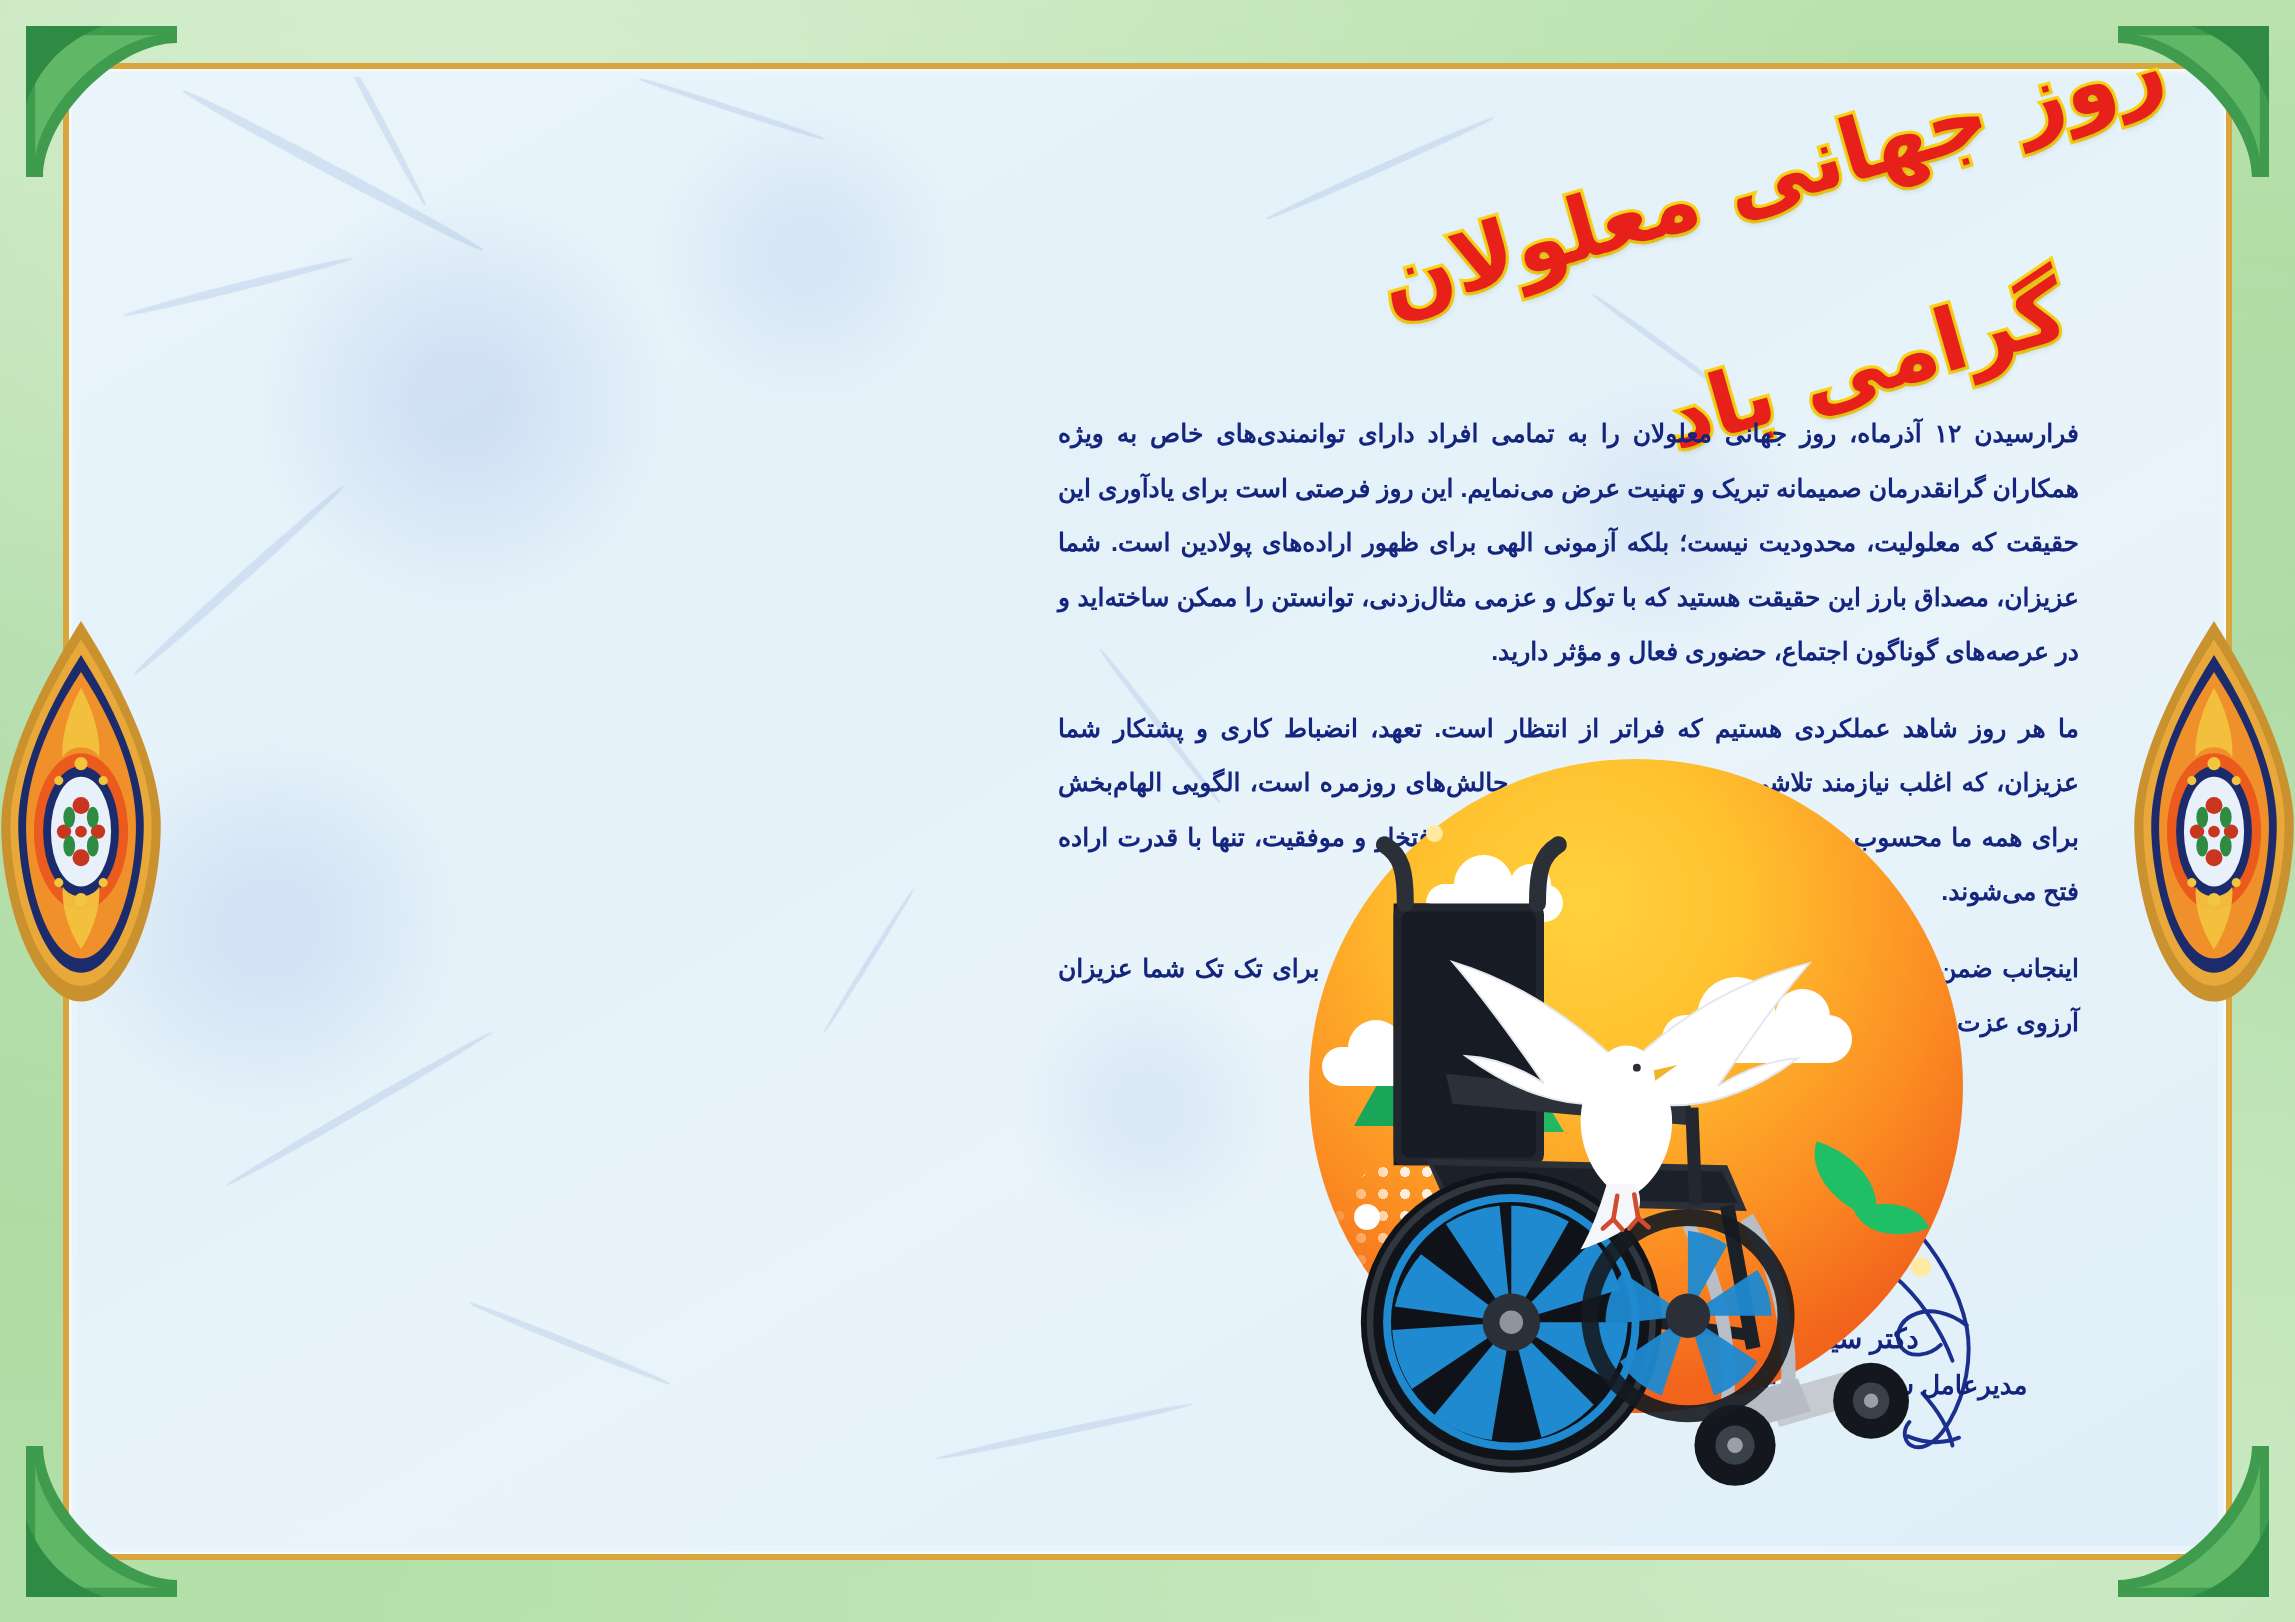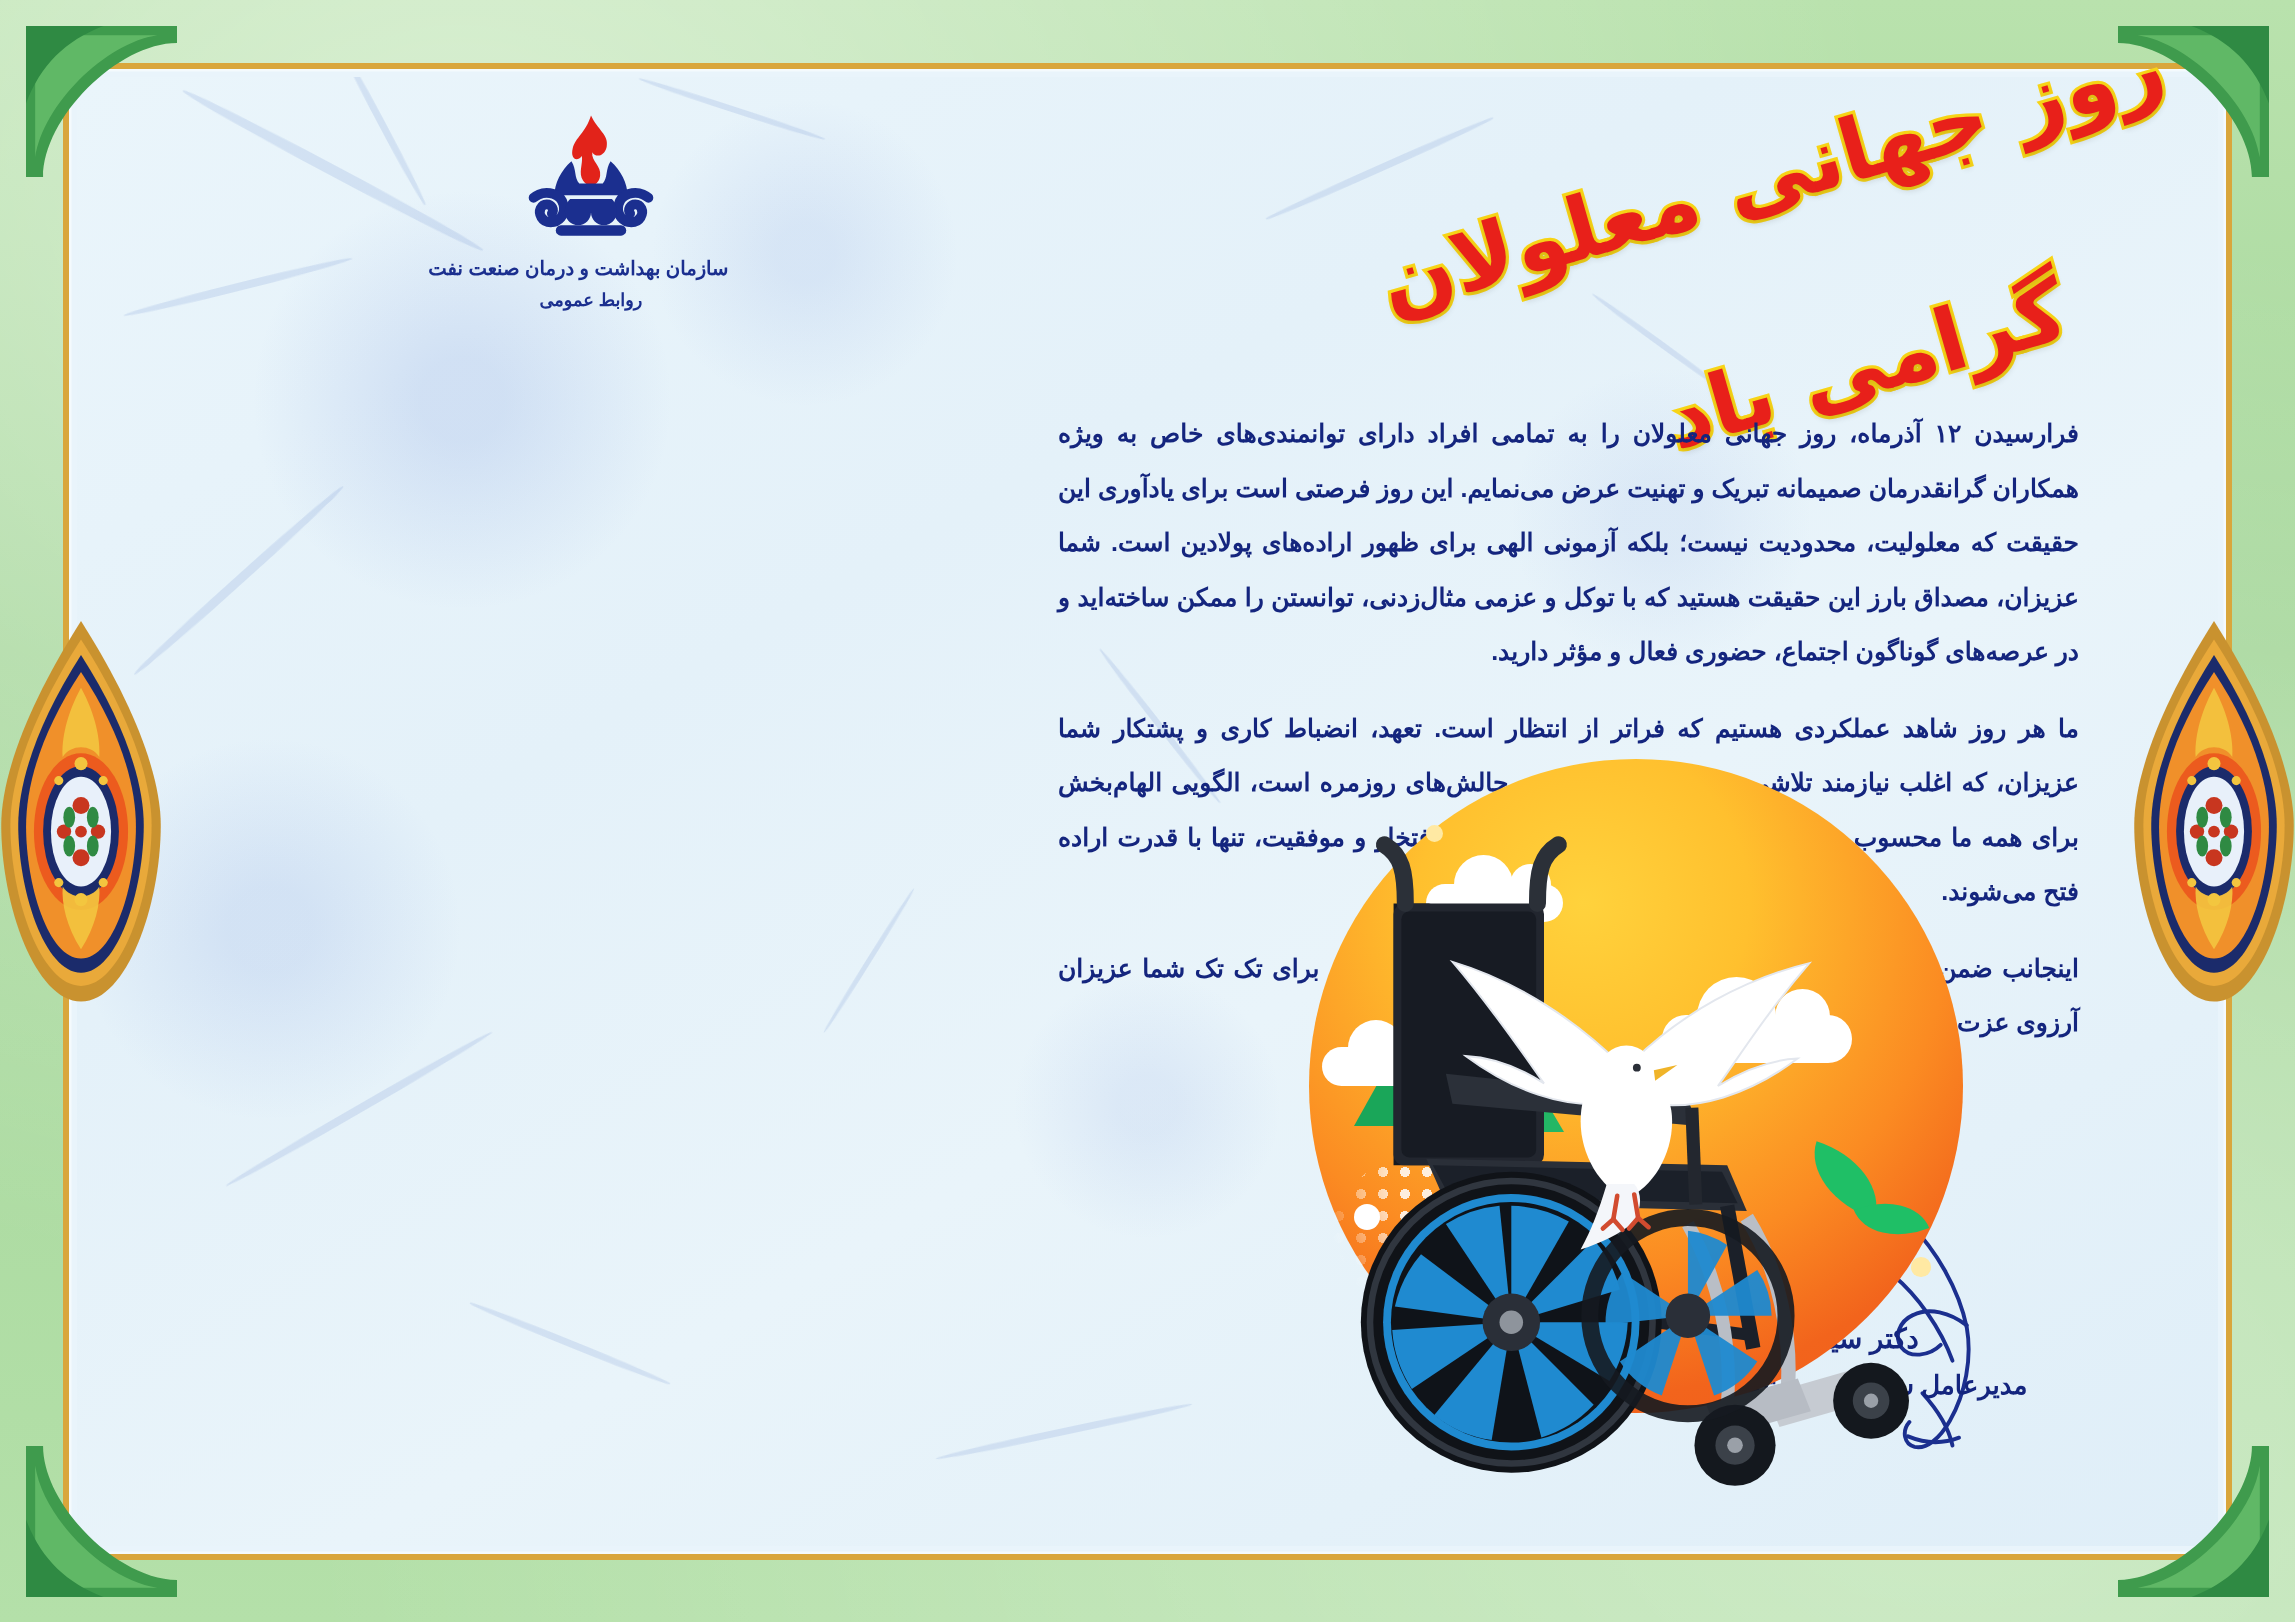--- a/index.html
+++ b/index.html
@@ -396,32 +396,20 @@
         <circle cx="96" cy="262" r="7"></circle>
           <circle cx="164" cy="262" r="7"></circle>
         <circle cx="96" cy="418" r="7"></circle>
           <circle cx="164" cy="418" r="7"></circle>
       </g>
       <path d="M130,120 C152,160 160,200 158,226 C146,206 114,206 102,226 C100,200 108,160 130,120 Z" fill="#f3c53f" opacity=".9"></path>
       <path d="M130,520 C152,486 160,450 158,424 C146,444 114,444 102,424 C100,450 108,486 130,520 Z" fill="#f3c53f" opacity=".9"></path>
     </svg>
   </div>
 
-  <div class="logo-block">
-    <svg class="logo-mark" viewBox="0 0 300 210" xmlns="http://www.w3.org/2000/svg">
-      <path d="M150,4 C160,26 178,34 174,52 C170,68 156,68 152,60 C150,74 166,80 164,96 C162,112 146,116 138,104 C130,92 138,78 136,66 C128,76 118,70 122,54 C126,38 142,30 150,4 Z" fill="#e2231a"></path>
-      <path d="M120,74 C128,86 124,100 132,108 L168,108 C176,100 172,86 180,74 C196,88 206,108 206,126 L94,126 C94,108 104,88 120,74 Z" fill="#1b2f8f"></path>
-      <path d="M62,130 C62,130 74,118 92,124 C110,130 112,150 104,160 C96,170 80,170 74,160 C68,150 74,140 82,140 C90,140 94,148 90,154" fill="none" stroke="#1b2f8f" stroke-width="15" stroke-linecap="round"></path>
-      <path d="M238,130 C238,130 226,118 208,124 C190,130 188,150 196,160 C204,170 220,170 226,160 C232,150 226,140 218,140 C210,140 206,148 210,154" fill="none" stroke="#1b2f8f" stroke-width="15" stroke-linecap="round"></path>
-      <path d="M118,132 C106,144 108,164 122,170 C136,176 150,166 150,152 C150,166 164,176 178,170 C192,164 194,144 182,132 Z" fill="#1b2f8f"></path>
-      <rect x="96" y="172" width="108" height="16" rx="8" fill="#1b2f8f"></rect>
-    </svg>
-    <div class="logo-caption">سازمان بهداشت و درمان صنعت نفت</div>
-    <div class="logo-sub">روابط عمومی</div>
-  </div>
 
   <div class="headline">
     <div class="line line1">روز جهانی معلولان</div>
     <div class="line line2">گرامی باد</div>
   </div>
 
   <div class="body-text">
     <p>فرارسیدن ۱۲ آذرماه، روز جهانی معلولان را به تمامی افراد دارای توانمندی‌های خاص به ویژه همکاران گرانقدرمان صمیمانه تبریک و تهنیت عرض می‌نمایم. این روز فرصتی است برای یادآوری این حقیقت که معلولیت، محدودیت نیست؛ بلکه آزمونی الهی برای ظهور اراده‌های پولادین است. شما عزیزان، مصداق بارز این حقیقت هستید که با توکل و عزمی مثال‌زدنی، توانستن را ممکن ساخته‌اید و در عرصه‌های گوناگون اجتماع، حضوری فعال و مؤثر دارید.</p>
     <p>ما هر روز شاهد عملکردی هستیم که فراتر از انتظار است. تعهد، انضباط کاری و پشتکار شما عزیزان، که اغلب نیازمند تلاشی مضاعف برای غلبه بر چالش‌های روزمره است، الگویی الهام‌بخش برای همه ما محسوب می‌شود. شما ثابت کرده‌اید که قله‌های افتخار و موفقیت، تنها با قدرت اراده فتح می‌شوند.</p>
     <p>اینجانب ضمن پاسداشت این روز و تجلیل از شایستگی‌های بی‌بدیل شما، برای تک تک شما عزیزان آرزوی عزت، سربلندی و موفقیت روزافزون در سایه عنایات الهی دارم.</p>

